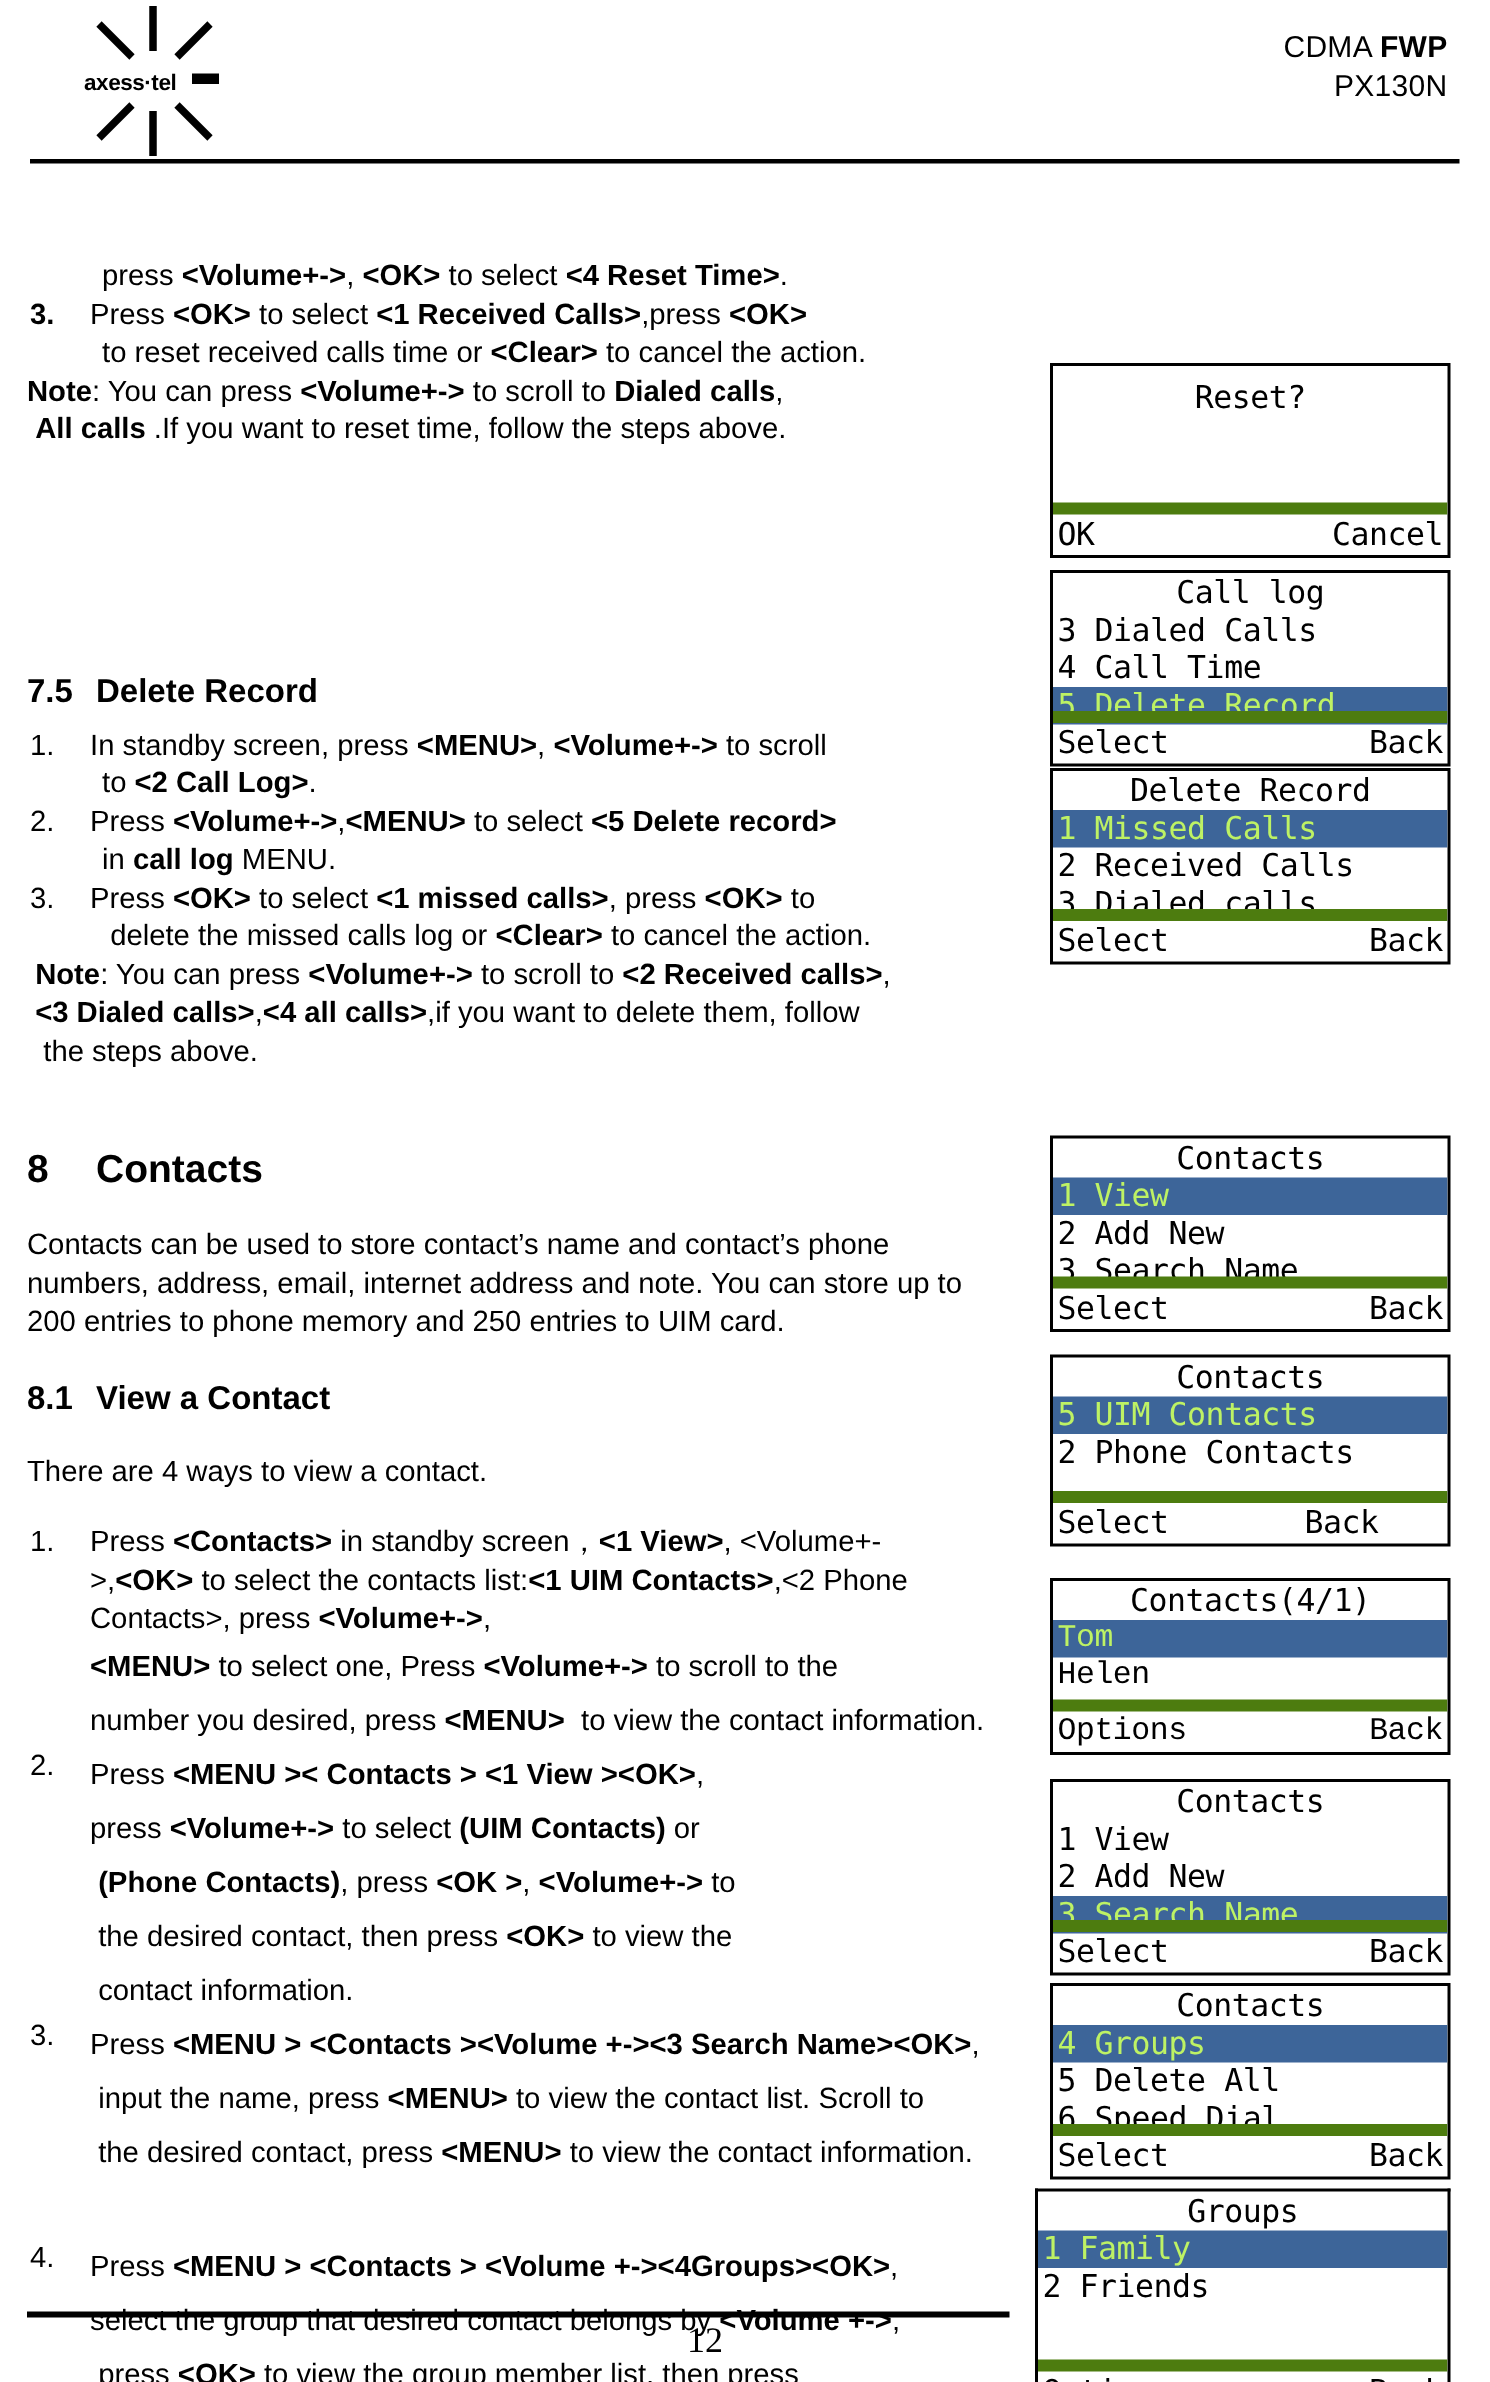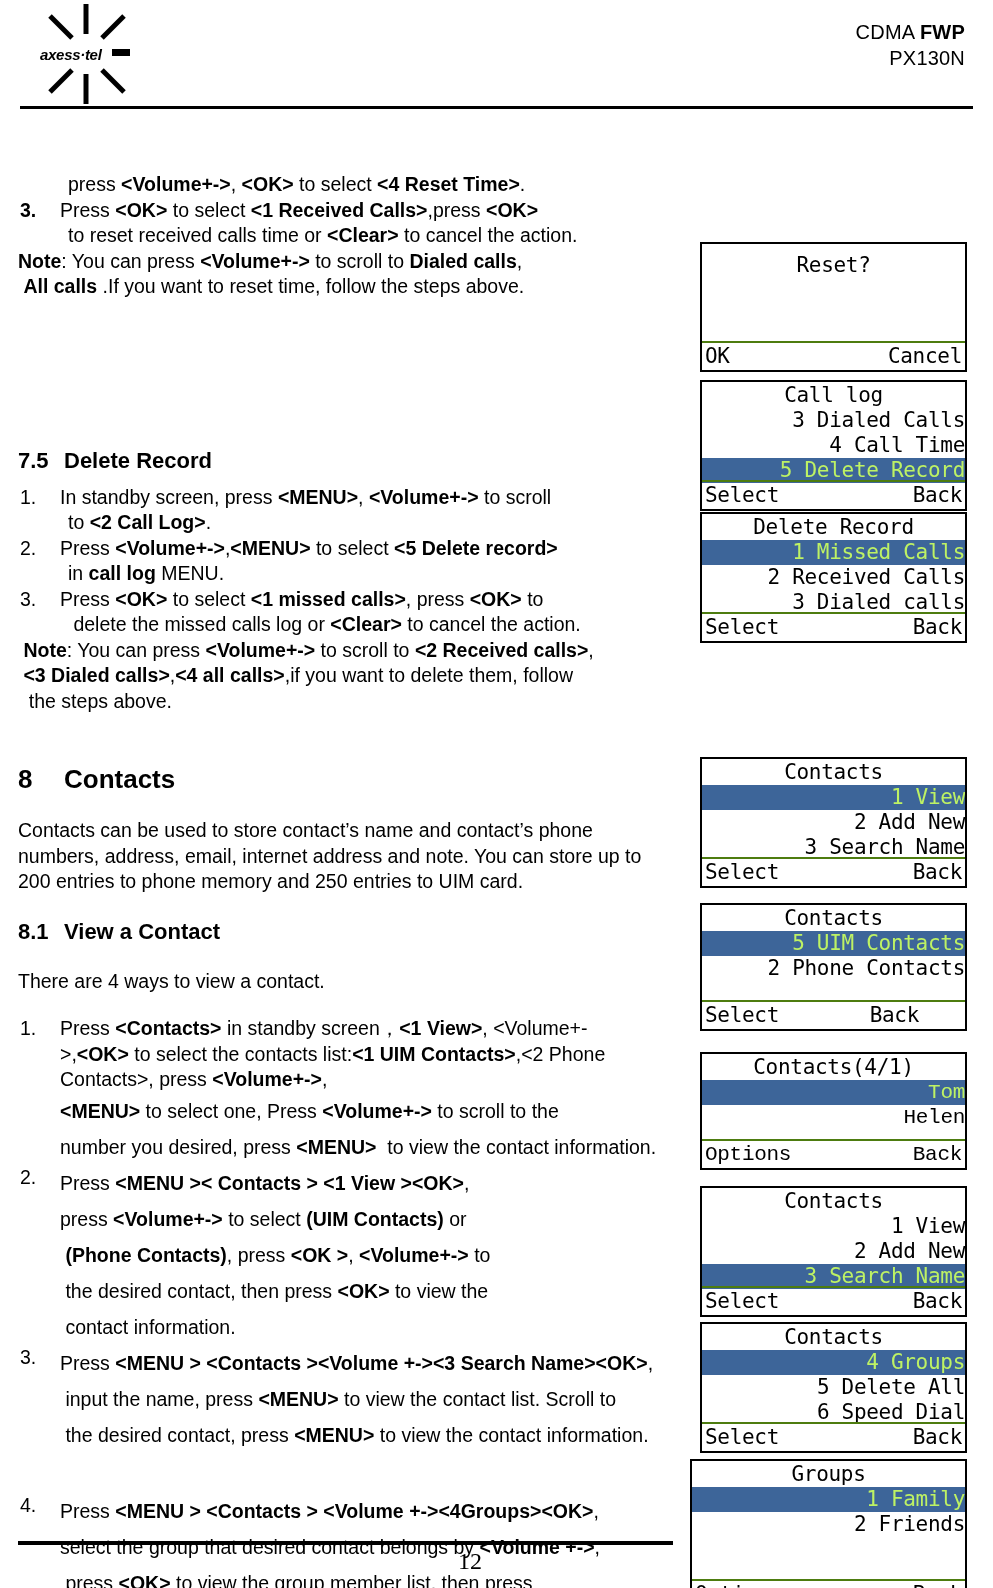--- a/index.html
+++ b/index.html
@@ -18,22 +18,22 @@
 
   
   #header {
     position: absolute;
     left: 0; top: 0;
     width: 993px;
     height: 108px;
   }
   #logo {
     position: absolute;
-    left: 20px; top: 4px;
-    width: 160px; height: 100px; font-style: italic;
+    left: 36px; top: 4px;
+    width: 160px; height: 100px;
   }
   #logo svg { display: block; }
   #header-title {
     position: absolute;
     right: 28px; top: 20px;
     text-align: right;
     line-height: 1.28;
   }
   .hdr-line { font-size: 20px; letter-spacing: .2px; }
   .hdr-line .light { font-weight: 400; }
@@ -107,34 +107,33 @@
   .screen .title {
     text-align: center;
     font-size: 21px;
     line-height: 26px;
     letter-spacing: -0.3px;
     white-space: pre;
   }
   .screen .row {
     font-size: 21px;
     line-height: 25px;
-    padding-left: 14px;
+    padding-left: 3px;
     white-space: pre;
     letter-spacing: -0.3px;
-    text-align: right;
   }
   .screen .row.sel {
     background: #3d6599;
     color: #bef264;
   }
   .screen .blank { height: 25px; }
   .screen .softbar {
     position: absolute;
     left: 0; right: 0; bottom: 0;
-    border-top: 2px solid #4d7c0f;
+    border-top: 8px solid #4d7c0f;
     display: flex;
     justify-content: space-between;
     font-size: 21px;
     line-height: 27px;
     padding: 0 3px;
     white-space: pre;
     letter-spacing: -0.3px;
   }
   .screen .softbar.tight { padding-right: 46px; }
   .screen.cond .row, .screen.cond .softbar { font-family: "Liberation Mono", monospace; }

